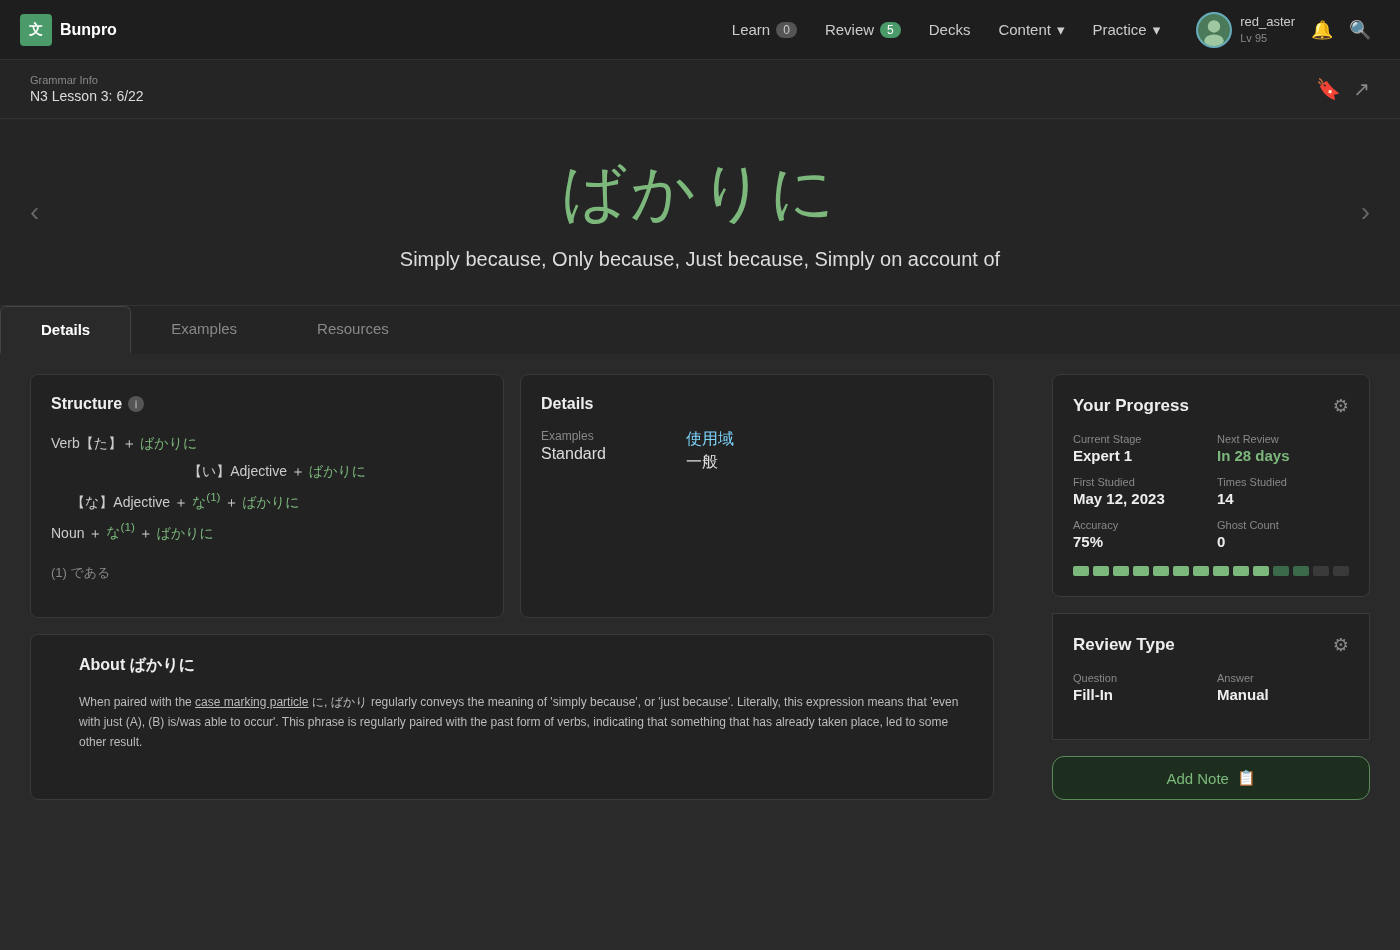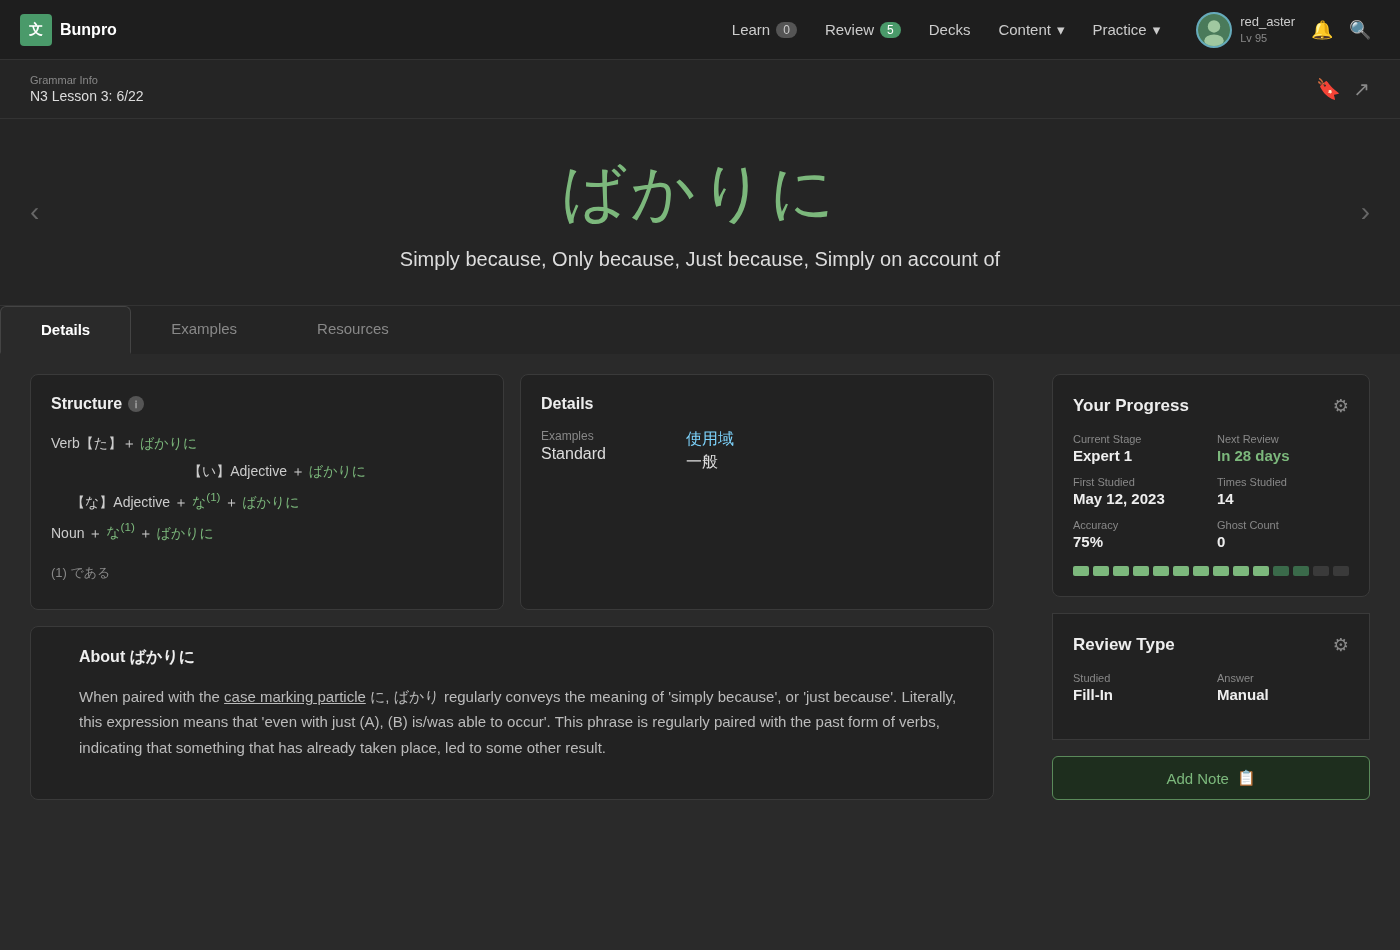--- a/index.html
+++ b/index.html
@@ -188,21 +188,21 @@
     .green-text { color: #7cb87c; }
 
     
     .detail-row { margin-bottom: 14px; }
     .detail-label { font-size: 12px; color: #888; }
     .detail-value { font-size: 16px; color: #ddd; font-weight: 500; margin-top: 2px; }
     .detail-ja { color: #7dd3fc; font-size: 16px; }
 
     
     .about-text {
-      font-size: 15px;
+      font-size: 12px;
       color: #bbb;
       line-height: 1.7;
     }
     .about-text .underline { text-decoration: underline; }
     .about-text .green-link { color: #7cb87c; }
 
     
     .progress-header {
       display: flex; justify-content: space-between; align-items: center;
       margin-bottom: 16px;
@@ -244,21 +244,21 @@
       background: #222;
       border: 1px solid #3a3a3a;
       border-radius: 0;
       padding: 20px;
     }
 
     
     .add-note-btn {
       background: #1e2e1e;
       border: 1px solid #5a8a5a;
-      border-radius: 6px;
+      border-radius: 12px;
       padding: 12px 20px;
       color: #7cb87c;
       font-size: 15px;
       cursor: pointer;
       text-align: center;
       display: flex; align-items: center; justify-content: center; gap: 8px;
       width: 100%;
     }
 
     
@@ -461,21 +461,21 @@
       </div>
     </div>
 
     <div class="review-type-card">
       <div class="progress-header">
         <span class="progress-title">Review Type</span>
         <span class="gear-icon">⚙</span>
       </div>
       <div class="stat-grid">
         <div class="stat-item">
-          <div class="stat-label">Studied</div>
+          <div class="stat-label">Question</div>
           <div class="stat-value">Fill-In</div>
         </div>
         <div class="stat-item">
           <div class="stat-label">Answer</div>
           <div class="stat-value">Manual</div>
         </div>
       </div>
     </div>
 
     <button class="add-note-btn">

